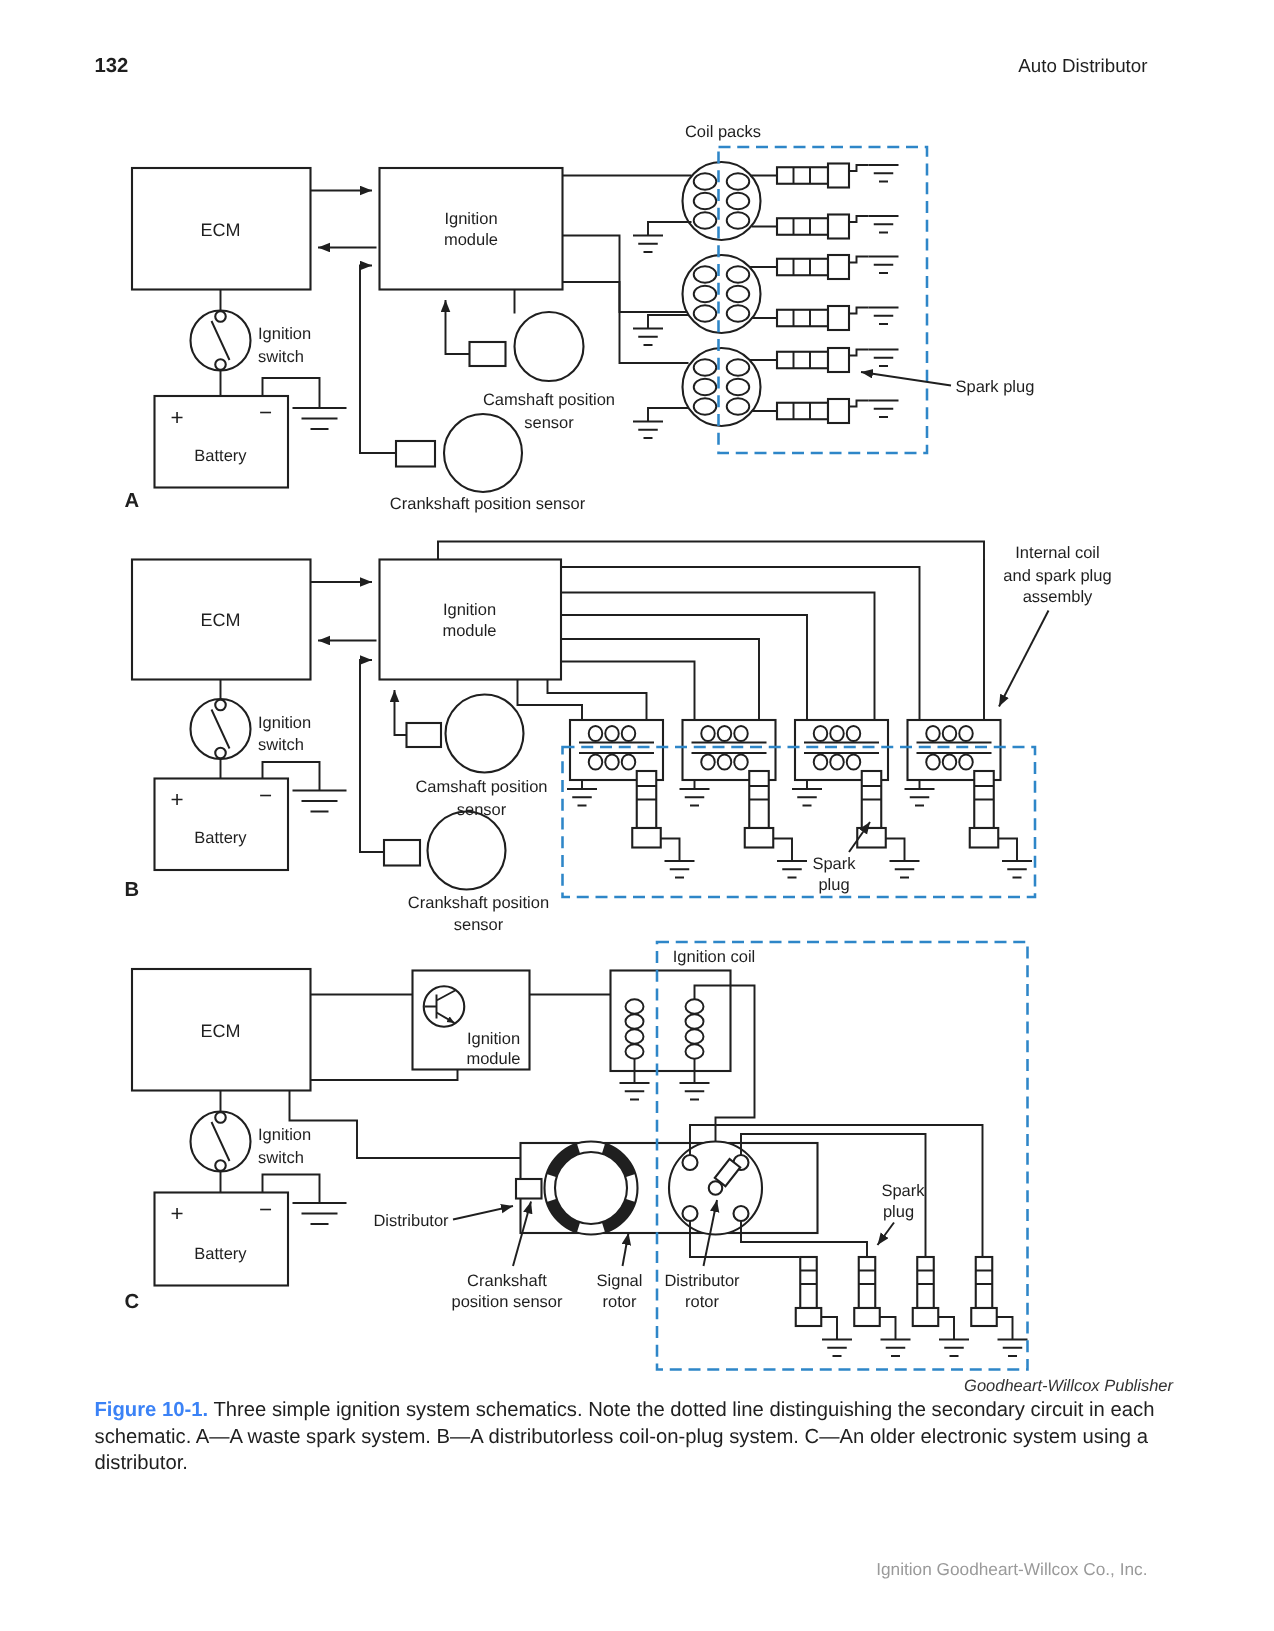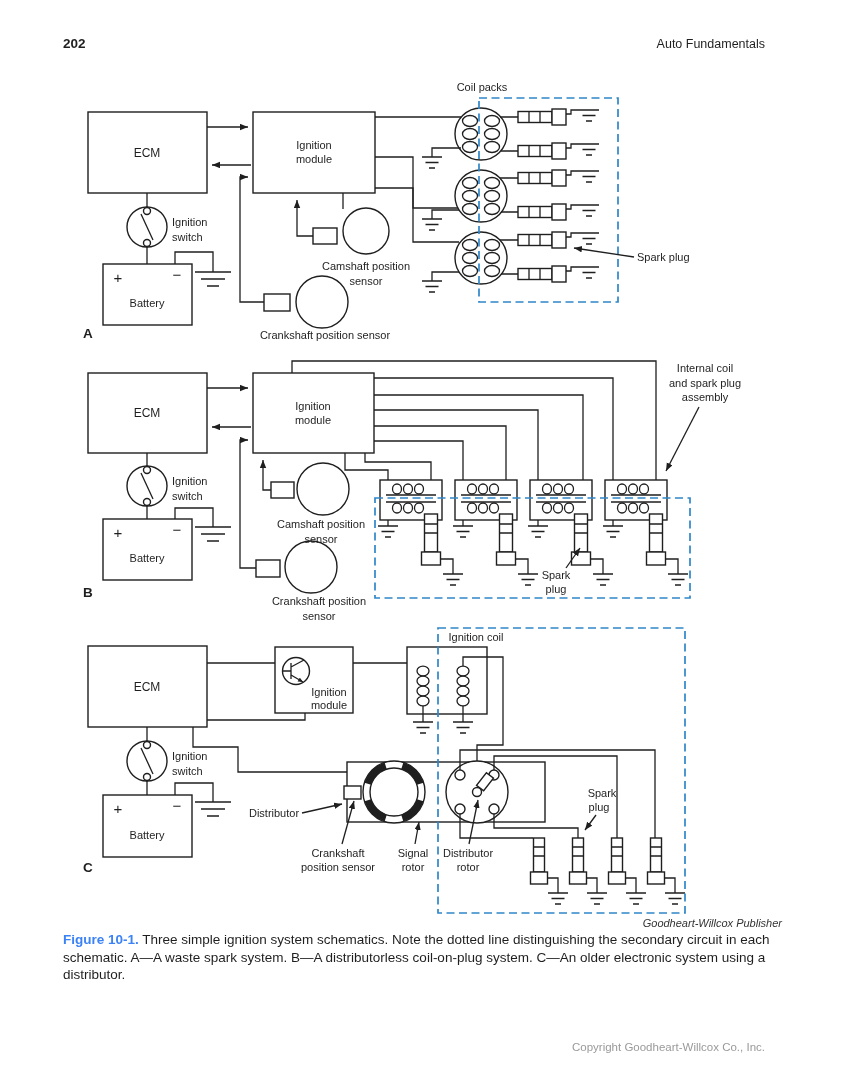--- a/index.html
+++ b/index.html
@@ -18,22 +18,22 @@
   svg .sign{font-size:15px;}
   .w{fill:none;stroke:#1f1f1f;stroke-width:1.3px;}
   .bx{fill:#ffffff;stroke:#1f1f1f;stroke-width:1.4px;}
   .dash{fill:none;stroke:#2e86c8;stroke-width:1.7px;stroke-dasharray:8 4.5;}
   .blk{fill:none;stroke:#1f1f1f;stroke-width:7px;}
 </style>
 </head>
 <body>
 
 <div class="page">
-  <div class="hdr-num">202</div>
-  <div class="hdr-title">Auto Fundamentals</div>
+  <div class="hdr-num">132</div>
+  <div class="hdr-title">Auto Distributor</div>
 
   <svg class="diagram-svg" width="849" height="930" viewBox="0 0 849 930">
     <defs>
       <marker id="arr" markerWidth="9" markerHeight="8" refX="8" refY="3.2" orient="auto" markerUnits="userSpaceOnUse">
         <path d="M0,0 L8,3.2 L0,6.4 Z" fill="#1f1f1f"></path>
       </marker>
       <marker id="arrs" markerWidth="6" markerHeight="6" refX="5" refY="2.2" orient="auto" markerUnits="userSpaceOnUse">
         <path d="M0,0 L5,2.2 L0,4.4 Z" fill="#1f1f1f"></path>
       </marker>
       <g id="gndM">
@@ -420,14 +420,14 @@
       <text x="602" y="797" text-anchor="middle">Spark</text>
       <text x="599" y="811" text-anchor="middle">plug</text>
       <path class="w" d="M596,815 L585,830" marker-end="url(#arr)"></path>
 
       <text class="credit" x="782" y="927" text-anchor="end">Goodheart-Willcox Publisher</text>
     </g>
   </svg>
 
   <div class="caption"><span class="fig-label">Figure 10-1.</span><span> Three simple ignition system schematics. Note the dotted line distinguishing the secondary circuit in each schematic. A—A waste spark system. B—A distributorless coil-on-plug system. C—An older electronic system using a distributor.</span></div>
 
-  <div class="footer">Copyright Goodheart-Willcox Co., Inc.</div>
+  <div class="footer">Ignition Goodheart-Willcox Co., Inc.</div>
 </div>
 
 </body></html>

